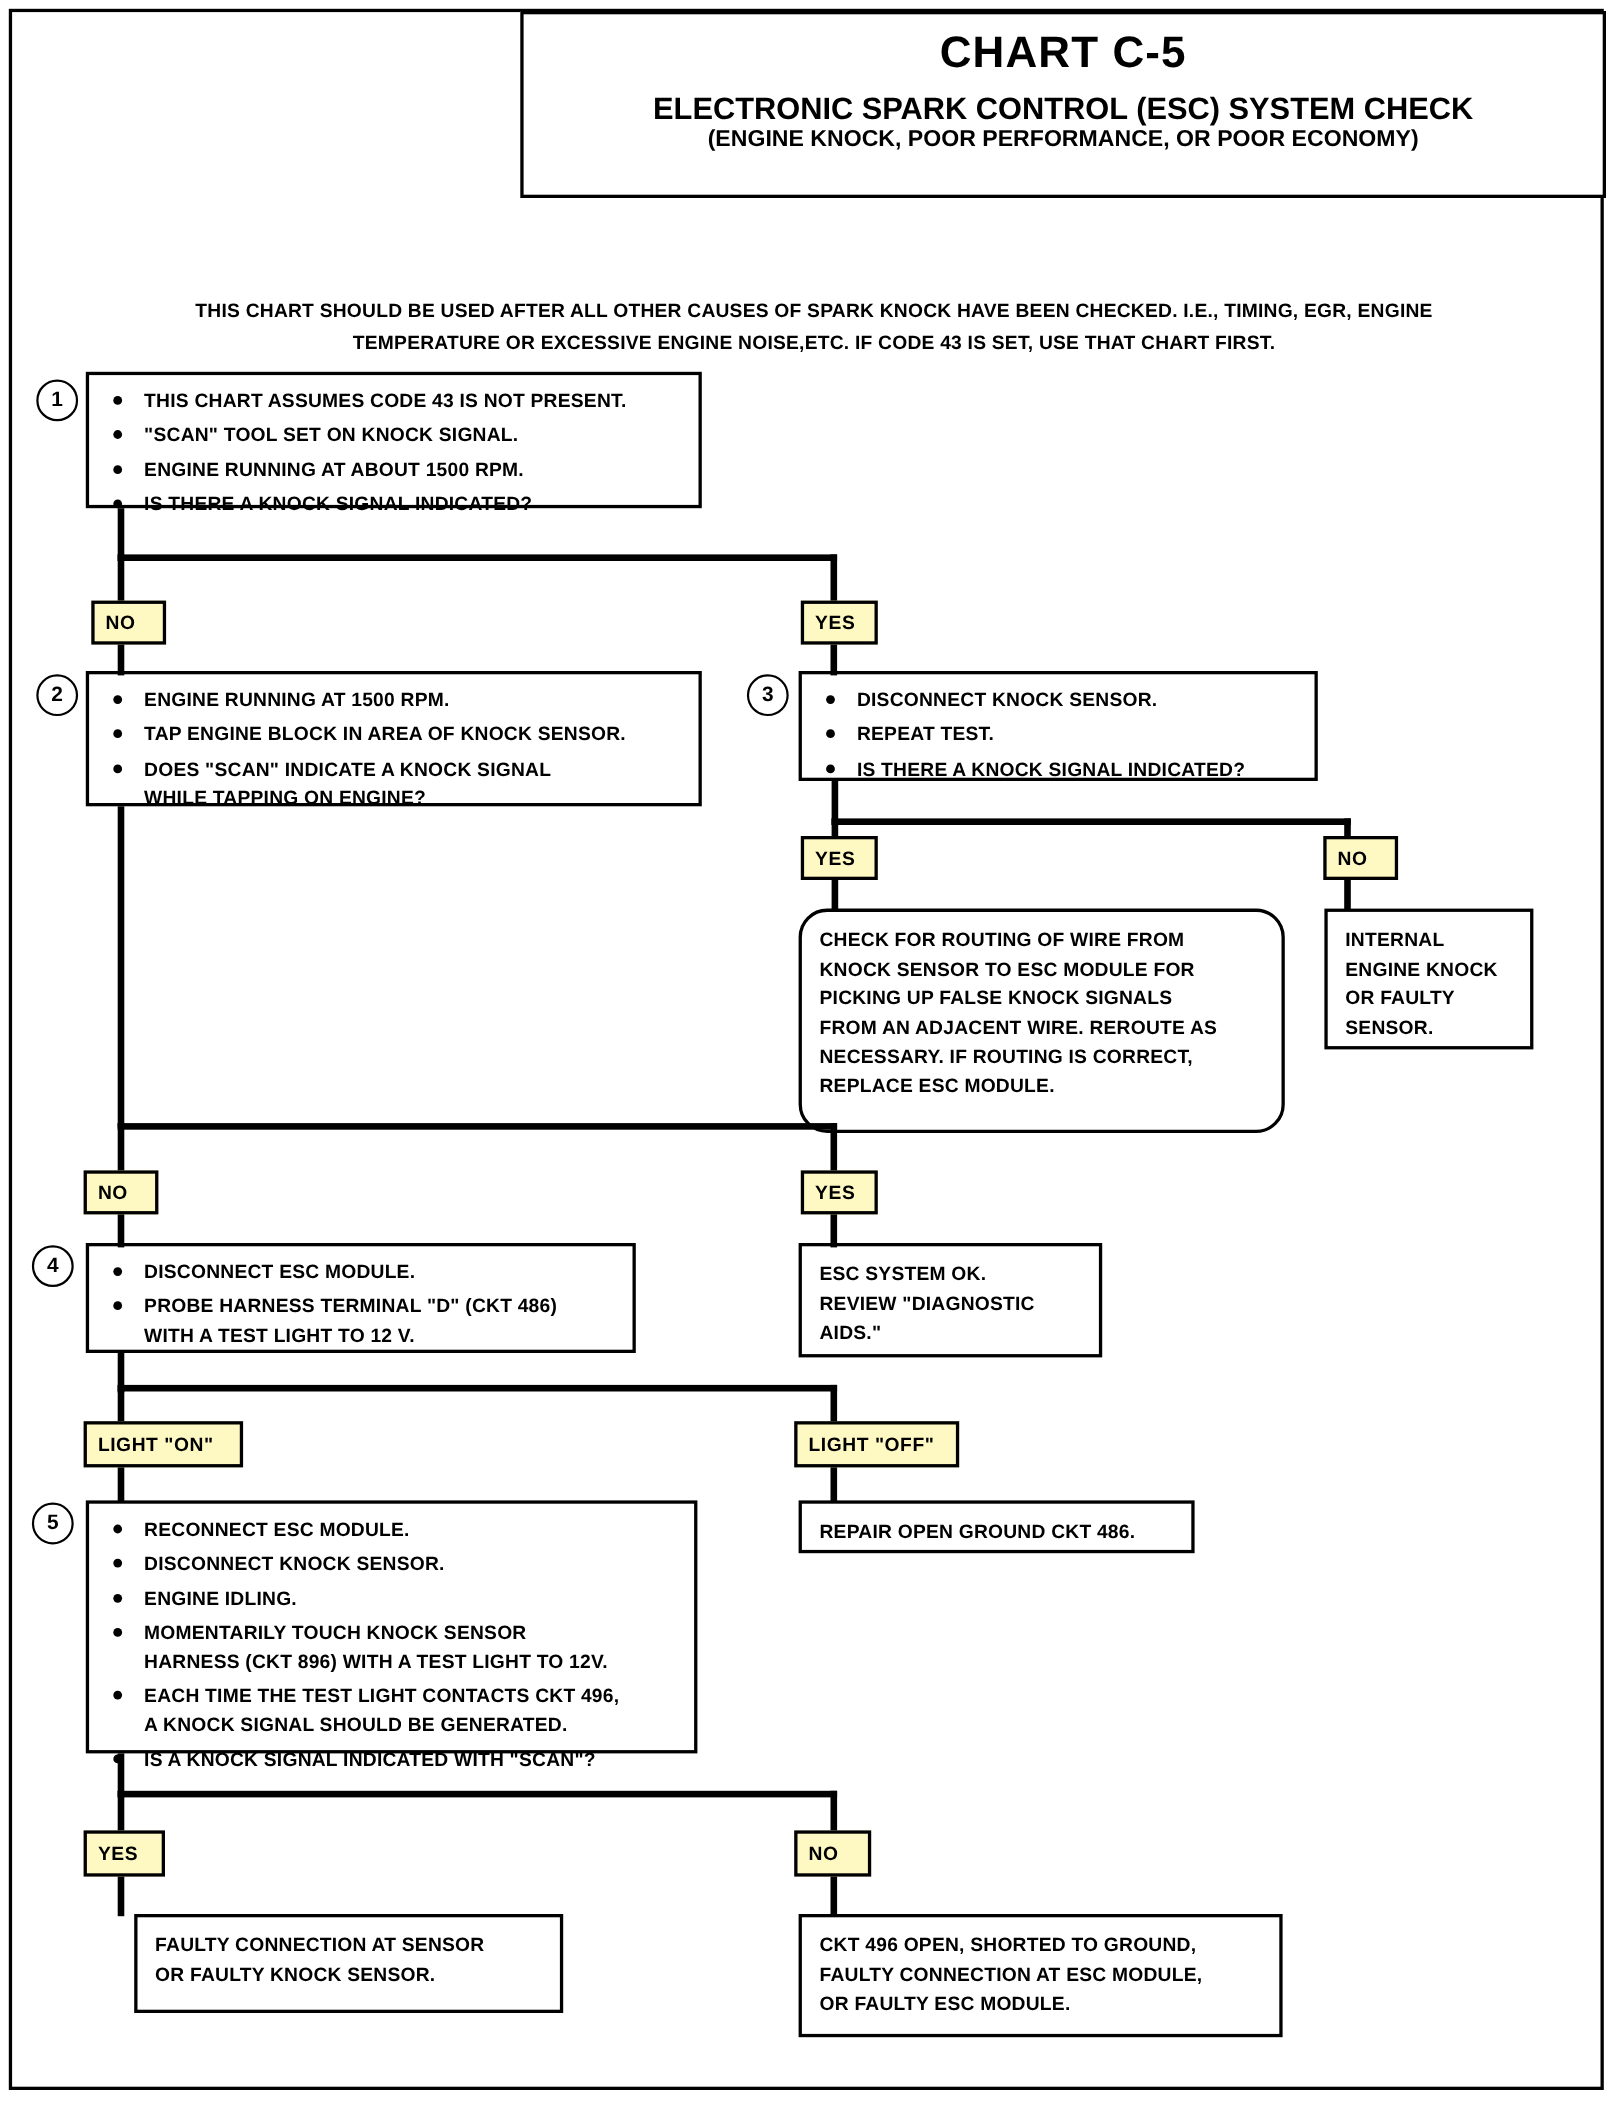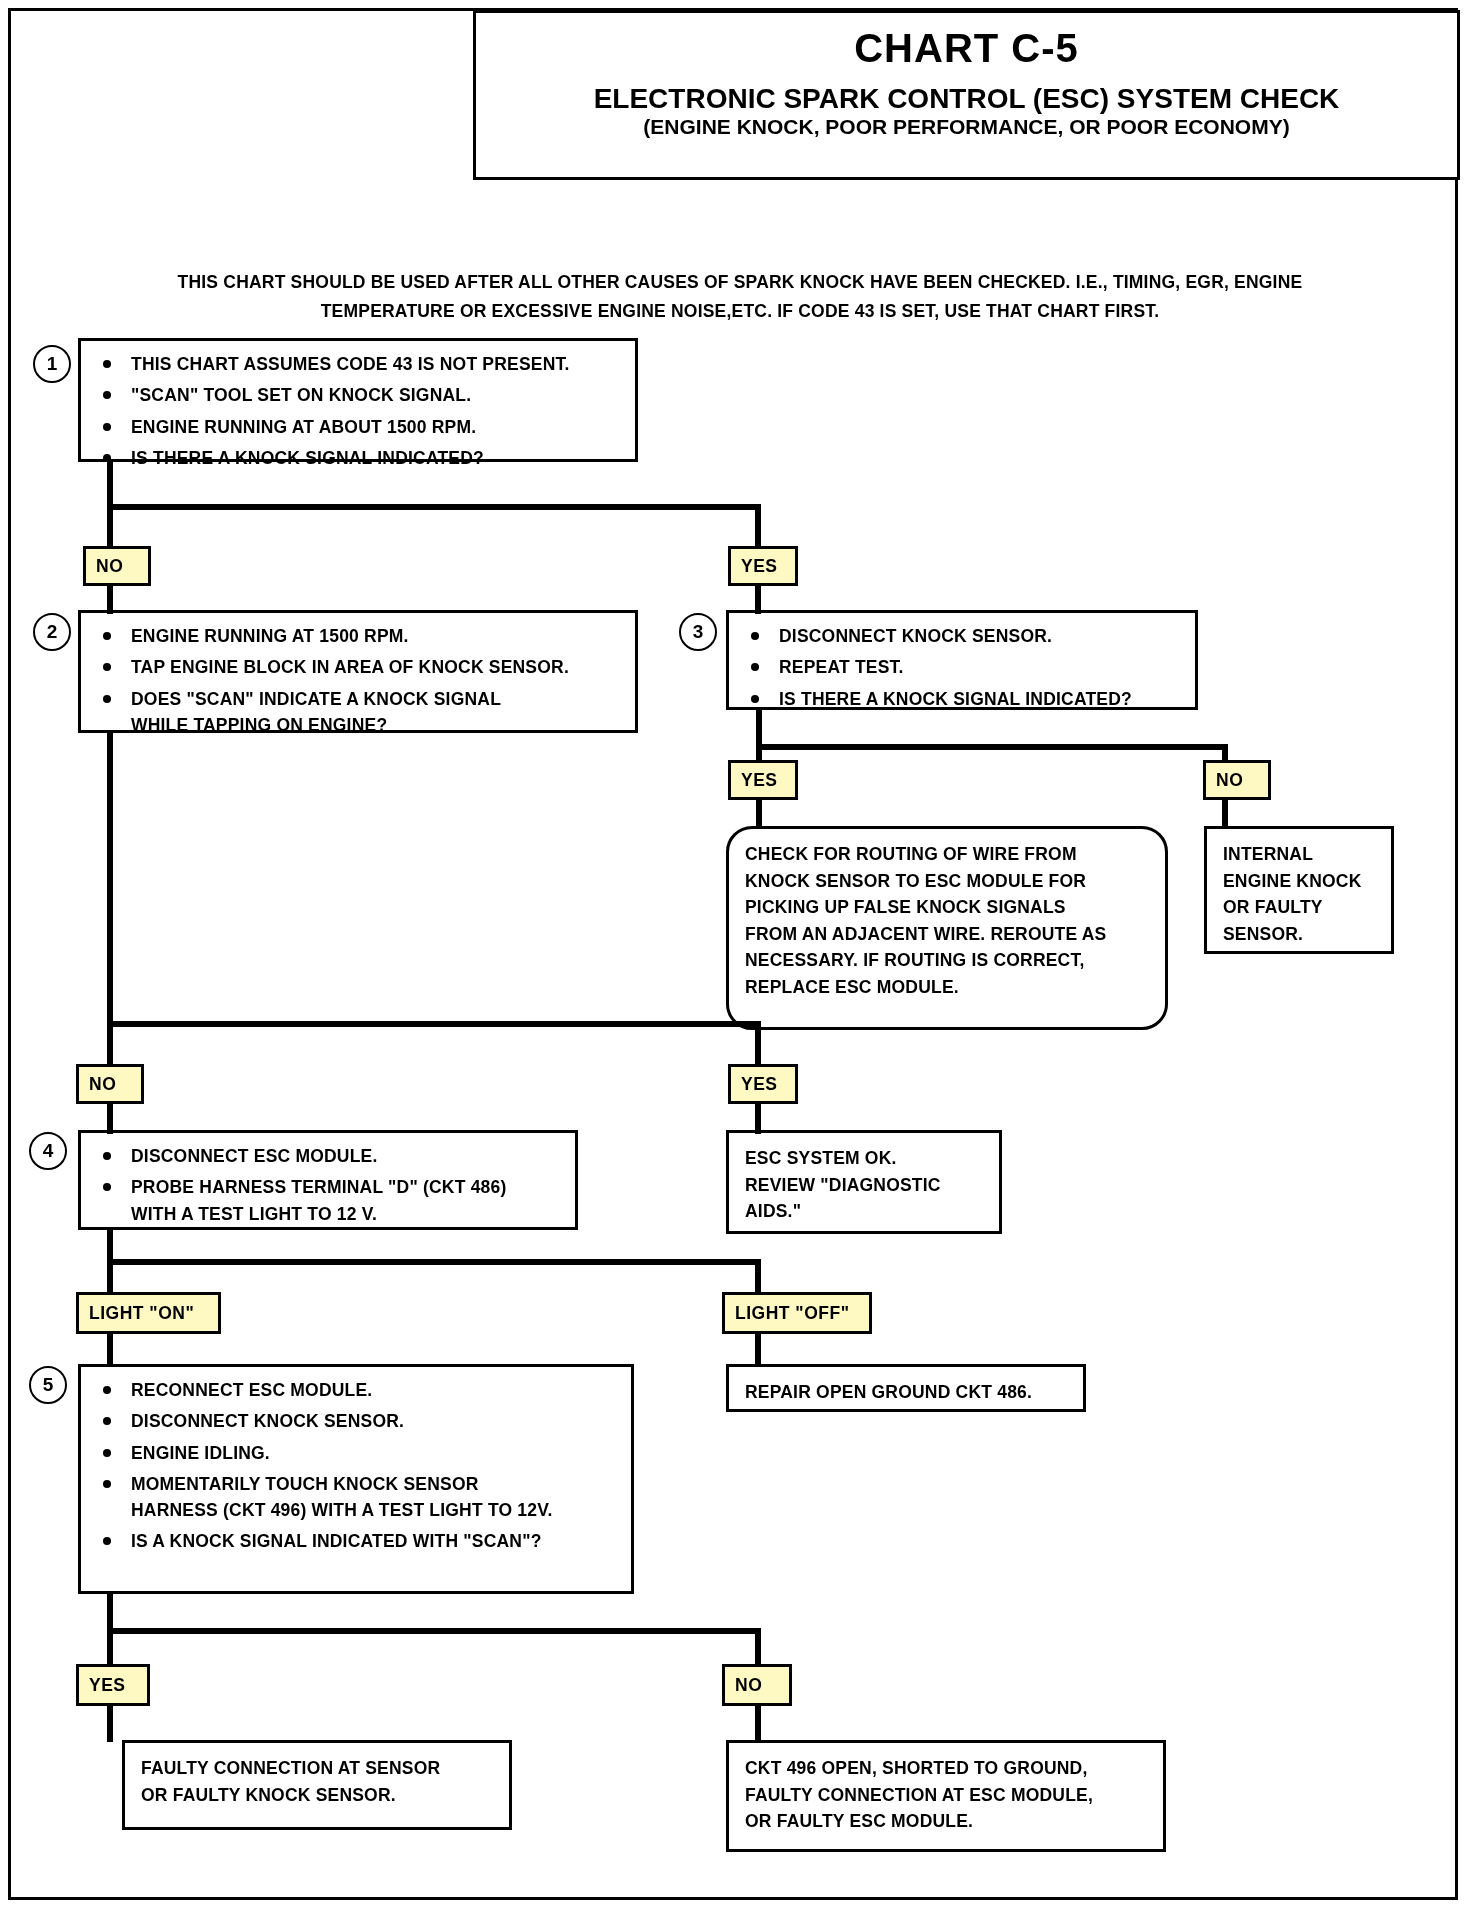--- a/index.html
+++ b/index.html
@@ -205,21 +205,23 @@
     <span class="line">REPAIR OPEN GROUND CKT 486.</span>
   </div>
 
   <div class="step-num" style="left:29px;top:1366px;">5</div>
   <div class="box" id="box5" style="left:78px;top:1364px;width:556px;height:230px;">
     <ul class="bullets">
       <li>RECONNECT ESC MODULE.</li>
       <li>DISCONNECT KNOCK SENSOR.</li>
       <li>ENGINE IDLING.</li>
       <li>MOMENTARILY TOUCH KNOCK SENSOR
-HARNESS (CKT 496) WITH A TEST LIGHT TO 12V.</li>
+HARNESS (CKT 896) WITH A TEST LIGHT TO 12V.</li>
+      <li>EACH TIME THE TEST LIGHT CONTACTS CKT 496,
+A KNOCK SIGNAL SHOULD BE GENERATED.</li>
       <li>IS A KNOCK SIGNAL INDICATED WITH "SCAN"?</li>
     </ul>
   </div>
 
   <div class="ln vl" style="left:107px;top:1594px;height:40px;"></div>
   <div class="ln hl" style="left:107px;top:1628px;width:654px;"></div>
   <div class="ln vl" style="left:755px;top:1628px;height:42px;"></div>
   <div class="ln vl" style="left:107px;top:1628px;height:42px;"></div>
 
   <div class="tag" style="left:76px;top:1664px;width:74px;height:42px;">YES</div>

